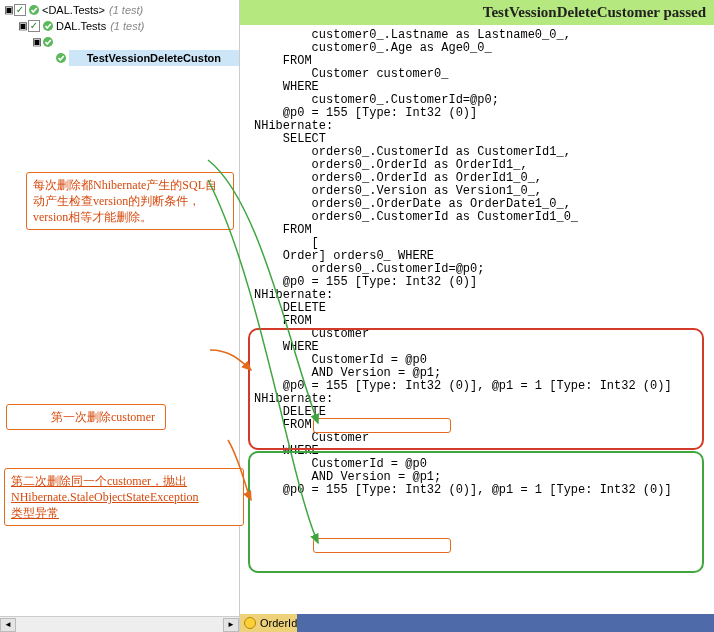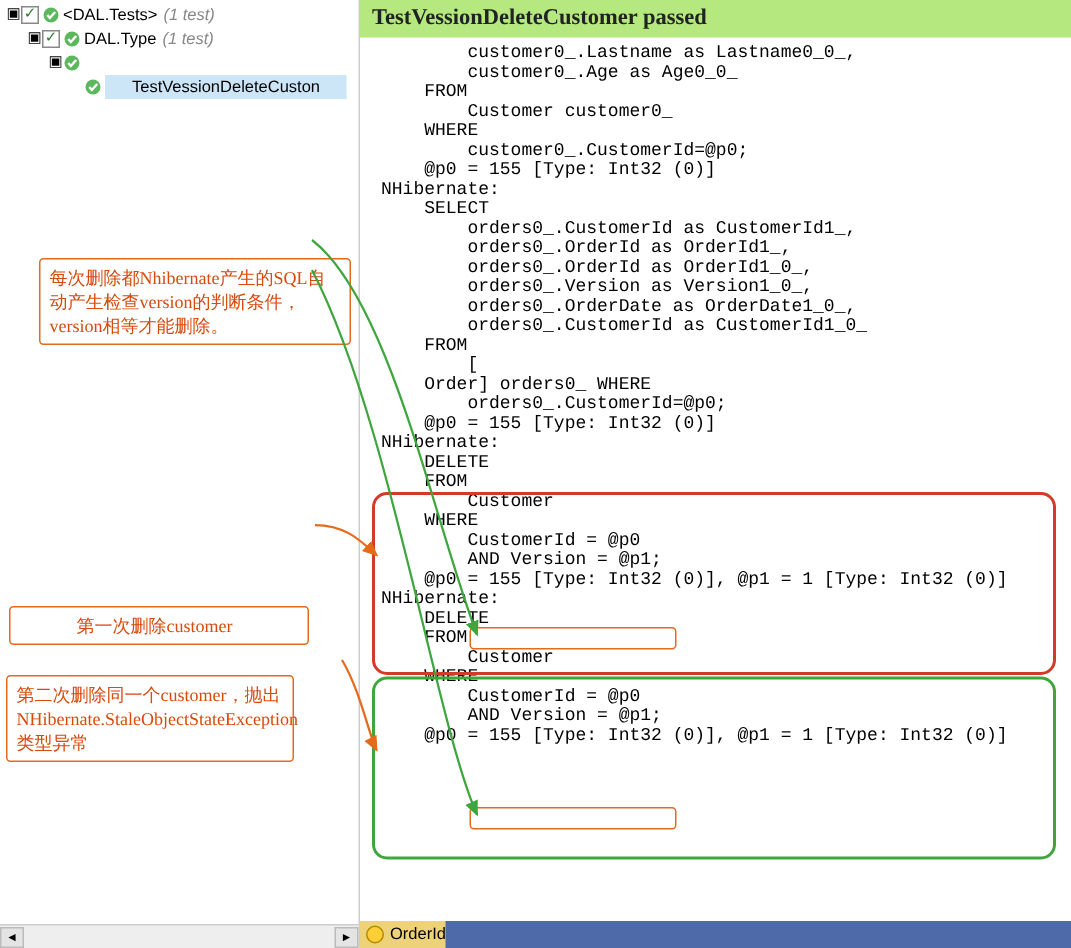--- a/index.html
+++ b/index.html
@@ -9,38 +9,38 @@
   .tree { flex: 0 0 auto; padding: 2px 0 0 4px; line-height: 16px; }
   .tree-item { display: flex; align-items: center; white-space: nowrap; height: 16px; }
   .tree-item .tog { width: 10px; text-align: center; color: #000; font-size: 10px; cursor: pointer; }
   .tree-item .blank { width: 10px; }
   .chk { width: 12px; height: 12px; border: 1px solid #888; margin-right: 2px; display: inline-block; }
   .chked::after { content: "✓"; color: #2a7a2a; font-size: 10px; line-height: 10px; display: block; text-align: center; }
   .pass-icon { width: 12px; height: 12px; margin-right: 2px; }
   .pass-icon svg { width: 12px; height: 12px; }
   .tree-item .name { color: #000; margin-top: 12px; }
   .tree-item .count { color: #888; font-style: italic; margin-left: 4px; }
-  .tree-item.selected .name-wrap { background: #cde6f7; padding: 0 18px; }
+  .tree-item.selected .name-wrap { background: #cde6f7; padding: 0 18px; font-weight: bold; }
   .name-wrap { display: inline-block; }
   .indent1 { padding-left: 14px; }
   .indent2 { padding-left: 28px; }
   .indent3 { padding-left: 42px; }
 
   .spacer { flex: 1 1 auto; position: relative; }
   .scrollbar { height: 16px; border-top: 1px solid #ccc; display: flex; align-items: center; background: #efefef; }
   .sb-btn { width: 16px; height: 14px; background: #e4e4e4; border: 1px solid #bbb; text-align: center; font-size: 8px; line-height: 12px; cursor: pointer; }
   .sb-track { flex: 1; height: 14px; background: #eee; }
 
   .annot { position: absolute; border: 1.5px solid #e56a1b; border-radius: 3px; padding: 4px 6px; background: rgba(255,255,255,0.9); color: #d64a0d; font-size: 12px; line-height: 16px; font-family: "SimSun","宋体",serif; }
   .a1 { top: 106px; left: 26px; width: 208px; }
-  .a2 { top: 338px; left: 6px; width: 200px; padding-left: 44px; }
-  .a3 { top: 384px; left: 4px; width: 192px; }
+  .a2 { top: 338px; left: 6px; width: 160px; padding-left: 44px; }
+  .a3 { top: 402px; left: 4px; width: 240px; text-decoration: underline; }
 
   .right-panel { flex: 1; display: flex; flex-direction: column; position: relative; }
-  .result-header { background: #b5e87e; padding: 4px 8px; font-weight: bold; font-family: "Comic Sans MS", cursive; font-size: 15px; color: #222; }
+  .result-header { background: #b5e87e; padding: 4px 8px; font-weight: bold; font-family: "Comic Sans MS", cursive; font-size: 15px; color: #222; text-align: right; }
   .sql { flex: 1; font-family: "Consolas","Courier New",monospace; font-size: 12px; line-height: 13px; color: #000; padding: 4px 8px 4px 14px; position: relative; overflow: hidden; white-space: pre; }
   .output-tab { height: 18px; background: #eed27a; display: flex; align-items: center; font-size: 11px; }
   .output-tab .icon { width: 12px; height: 12px; margin: 0 4px; border-radius: 50%; background: #ffcf3a; border: 1px solid #b28a00; }
   .output-tab .rest { flex: 1; background: #4e6aa8; height: 100%; }
 
   .box { position: absolute; border-radius: 10px; pointer-events: none; }
   .box-red { border: 2px solid #d43a2a; }
   .box-green { border: 2px solid #3fa63f; }
   .box-small { position: absolute; border: 1.5px solid #e56a1b; border-radius: 3px; pointer-events: none; }
 
@@ -65,21 +65,21 @@
             </svg></span>
         <span class="name-wrap"><span class="name">&lt;DAL.Tests&gt;</span><span class="count">(1 test)</span></span>
       </div>
       <div class="tree-item indent1">
         <span class="tog">▣</span>
         <span class="chk chked"></span>
         <span class="pass-icon"><svg viewBox="0 0 12 12">
               <circle cx="6" cy="6" r="5" fill="#5cb85c"></circle>
               <path d="M3.5 6 L5.2 8 L8.8 4" stroke="#fff" stroke-width="1.6" fill="none"></path>
             </svg></span>
-        <span class="name-wrap"><span class="name">DAL.Type</span><span class="count">(1 test)</span></span>
+        <span class="name-wrap"><span class="name">DAL.Tests</span><span class="count">(1 test)</span></span>
       </div>
       <div class="tree-item indent2">
         <span class="tog">▣</span>
         <span class="pass-icon"><svg viewBox="0 0 12 12">
               <circle cx="6" cy="6" r="5" fill="#5cb85c"></circle>
               <path d="M3.5 6 L5.2 8 L8.8 4" stroke="#fff" stroke-width="1.6" fill="none"></path>
             </svg></span>
       </div>
       <div class="tree-item indent3 selected">
         <span class="blank"></span>

